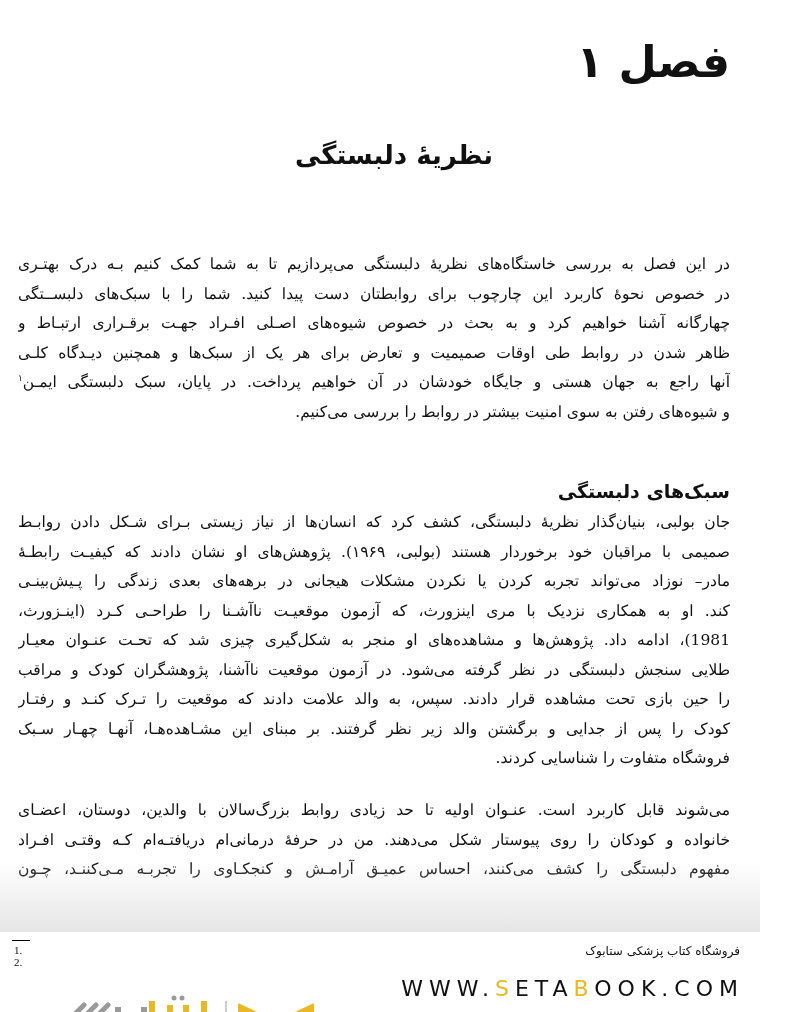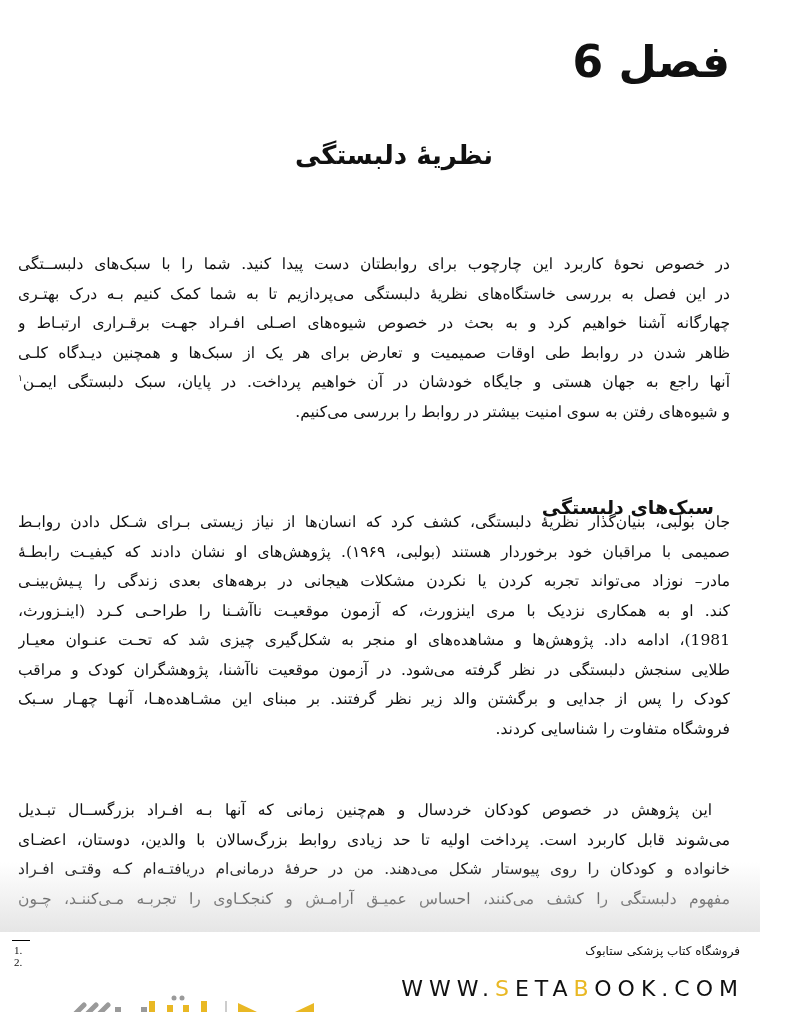--- a/index.html
+++ b/index.html
@@ -20,21 +20,21 @@
   }
   .body-text {
     position: absolute; left: 18px; width: 712px; direction: rtl;
     text-align: justify; font-size: 15.5px; line-height: 29.5px;
   }
   .body-text .line { display: block; text-align-last: justify; white-space: nowrap; overflow: hidden; }
   .body-text .line.last { text-align-last: right; }
   .intro { top: 250px; }
   .section-heading {
     position: absolute; right: 58px; top: 480px; direction: rtl;
-    font-family: "DejaVu Sans", sans-serif; font-weight: bold; font-size: 19px; margin: 16px;
+    font-family: "DejaVu Sans", sans-serif; font-weight: bold; font-size: 19px; margin: 0;
   }
   .section-body { top: 508px; }
   .para2 { top: 796px; }
   .indent { padding-right: 18px; }
   sup { font-size: 9px; line-height: 0; }
   .fade {
     position: absolute; left: 0; top: 862px; width: 760px; height: 70px;
     background: linear-gradient(to bottom, rgba(255,255,255,0), rgba(225,225,225,0.85));
     pointer-events: none;
   }
@@ -47,48 +47,48 @@
   }
   .store-url {
     position: absolute; right: 44px; top: 976px;
     font-family: "DejaVu Sans", sans-serif; font-size: 22px; letter-spacing: 6px; color: #111;
   }
   .store-url .hl { color: #e9b824; }
 </style>
 </head>
 <body>
 
-<h1 class="chapter-title">فصل 6</h1>
+<h1 class="chapter-title">فصل ۱</h1>
 <h2 class="page-title">نظریهٔ دلبستگی</h2>
 
 <div class="body-text intro">
+  <span class="line">در این فصل به بررسی خاستگاه‌های نظریهٔ دلبستگی می‌پردازیم تا به شما کمک کنیم بـه درک بهتـری</span>
   <span class="line">در خصوص نحوهٔ کاربرد این چارچوب برای روابطتان دست پیدا کنید. شما را با سبک‌های دلبســتگی</span>
-  <span class="line">در این فصل به بررسی خاستگاه‌های نظریهٔ دلبستگی می‌پردازیم تا به شما کمک کنیم بـه درک بهتـری</span>
   <span class="line">چهارگانه آشنا خواهیم کرد و به بحث در خصوص شیوه‌های اصـلی افـراد جهـت برقـراری ارتبـاط و</span>
   <span class="line">ظاهر شدن در روابط طی اوقات صمیمیت و تعارض برای هر یک از سبک‌ها و همچنین دیـدگاه کلـی</span>
   <span class="line"><span>آنها راجع به جهان هستی و جایگاه خودشان در آن خواهیم پرداخت. در پایان، سبک دلبستگی ایمـن</span><sup>۱</sup></span>
   <span class="line last">و شیوه‌های رفتن به سوی امنیت بیشتر در روابط را بررسی می‌کنیم.</span>
 </div>
 
 <h3 class="section-heading">سبک‌های دلبستگی</h3>
 
 <div class="body-text section-body">
   <span class="line">جان بولبی، بنیان‌گذار نظریهٔ دلبستگی، کشف کرد که انسان‌ها از نیاز زیستی بـرای شـکل دادن روابـط</span>
   <span class="line">صمیمی با مراقبان خود برخوردار هستند (بولبی، ۱۹۶۹). پژوهش‌های او نشان دادند که کیفیـت رابطـهٔ</span>
   <span class="line">مادر– نوزاد می‌تواند تجربه کردن یا نکردن مشکلات هیجانی در برهه‌های بعدی زندگی را پـیش‌بینـی</span>
   <span class="line">کند. او به همکاری نزدیک با مری اینزورث، که آزمون موقعیـت ناآشـنا را طراحـی کـرد (اینـزورث،</span>
   <span class="line">1981)، ادامه داد. پژوهش‌ها و مشاهده‌های او منجر به شکل‌گیری چیزی شد که تحـت عنـوان معیـار</span>
   <span class="line">طلایی سنجش دلبستگی در نظر گرفته می‌شود. در آزمون موقعیت ناآشنا، پژوهشگران کودک و مراقب</span>
+  <span class="line">را حین بازی تحت مشاهده قرار دادند. سپس، به والد علامت دادند که موقعیت را تـرک کنـد و رفتـار</span>
   <span class="line">کودک را پس از جدایی و برگشتن والد زیر نظر گرفتند. بر مبنای این مشـاهده‌هـا، آنهـا چهـار سـبک</span>
   <span class="line last">فروشگاه متفاوت را شناسایی کردند.</span>
 </div>
 
 <div class="body-text para2">
-  <span class="line indent">این پژوهش در خصوص کودکان خردسال و هم‌چنین زمانی که آنها بـه افـراد بزرگســال تبـدیل</span>
-  <span class="line">می‌شوند قابل کاربرد است. پرداخت اولیه تا حد زیادی روابط بزرگ‌سالان با والدین، دوستان، اعضـای</span>
+  <span class="line">می‌شوند قابل کاربرد است. عنـوان اولیه تا حد زیادی روابط بزرگ‌سالان با والدین، دوستان، اعضـای</span>
   <span class="line">خانواده و کودکان را روی پیوستار شکل می‌دهند. من در حرفهٔ درمانی‌ام دریافتـه‌ام کـه وقتـی افـراد</span>
   <span class="line">مفهوم دلبستگی را کشف می‌کنند، احساس عمیـق آرامـش و کنجکـاوی را تجربـه مـی‌کننـد، چـون</span>
 </div>
 
 <div class="fade"></div>
 
 <div class="fn-rule"></div>
 <div class="footnotes">
   <div>1.</div>
   <div>2.</div>

